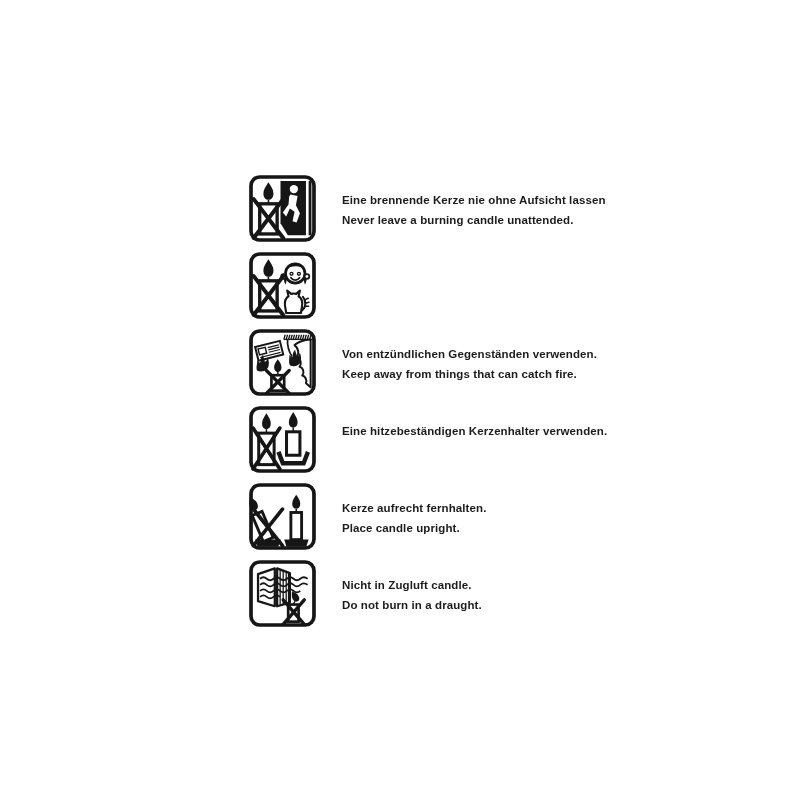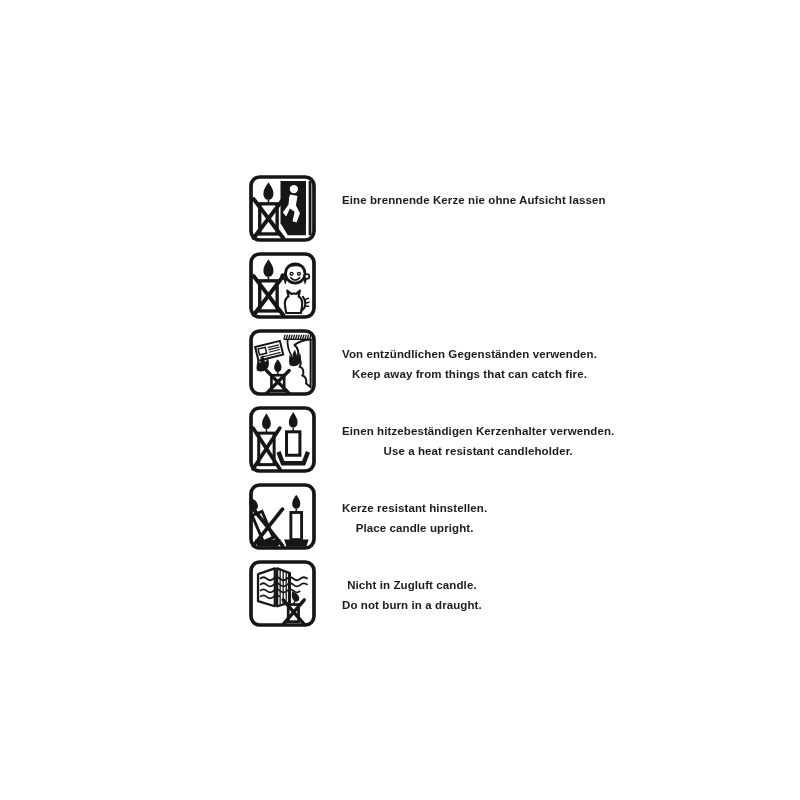--- a/index.html
+++ b/index.html
@@ -1,21 +1,21 @@
 <!DOCTYPE html>
 <html><head>
 <meta charset="utf-8">
 <style>
   html,body{margin:0;padding:0;}
   body{
     width:800px;height:800px;background:#ffffff;
     font-family:"Liberation Sans","DejaVu Sans",sans-serif;
     position:relative;overflow:hidden;
   }
-  .sheet{position:absolute;left:249px;top:175px;width:400px;text-align:center;}
+  .sheet{position:absolute;left:249px;top:175px;width:400px;}
   .row{position:relative;height:67px;margin-bottom:10px;}
   .pict{position:absolute;left:0;top:0;width:67px;height:67px;display:block;}
   .pict .bd{fill:#ffffff;stroke:#161616;stroke-width:5.5;}
   .pict .ln{stroke:#161616;fill:none;}
   .pict .ink{fill:#161616;stroke:none;}
   .pict .wh{fill:#ffffff;}
   .txt{
     position:absolute;left:93px;top:16px;white-space:nowrap;
     color:#1c1c1c;font-size:11.5px;font-weight:700;line-height:19.5px;
     letter-spacing:0.1px;
@@ -33,20 +33,21 @@
       <rect class="ink" x="89" y="9" width="4.2" height="81"></rect>
       <circle class="wh" cx="67" cy="21" r="6.2"></circle>
       <path class="wh" d="M62,29 L72.5,31.5 L70,45 L76,57 L71,71 L65,69 L68,55 L61,50 L55.5,62 L50.5,56 L59,44 L60,32 Z"></path>
       <path class="ink" d="M29,11 C33,17.5 36.5,21.5 36.5,27.5 C36.5,33.5 33,37 29,37 C25,37 21.5,33.5 21.5,27.5 C21.5,21.5 25,17.5 29,11 Z"></path>
       <rect class="ink" x="27.8" y="37" width="2.4" height="6"></rect>
       <rect x="16" y="43" width="26" height="45" fill="#ffffff" stroke="#161616" stroke-width="5"></rect>
       <path class="ln" d="M7,36 L51,94 M51,36 L7,94" stroke-width="6" stroke-linecap="round"></path>
     </svg>
     <div class="txt">
       <div>Eine brennende Kerze nie ohne Aufsicht lassen</div>
+      <div>Never leave a burning candle unattended.</div>
     </div>
   </div>
 
   <div class="row">
     <svg class="pict" viewBox="0 0 100 100">
       <rect class="bd" x="3" y="3" width="94" height="94" rx="13"></rect>
       <circle cx="69" cy="32" r="14.5" fill="#ffffff" stroke="#161616" stroke-width="4"></circle>
       <path class="ink" d="M54,33 C53,14 85,14 84,33 C84,26.5 80,23 75,22 C71,21 66,21 62,22.5 C57,24 54,27.5 54,33 Z"></path>
       <path class="ink" d="M54.5,28 C51,35 51,43 54.5,49 L57.5,38 Z"></path>
       <path class="ink" d="M83.5,28 C87,35 87,43 83.5,49 L80.5,38 Z"></path>
@@ -96,42 +97,41 @@
       <path class="ink" d="M26,11 C29.5,17 32.5,20.5 32.5,26 C32.5,31.5 29.5,34.5 26,34.5 C22.5,34.5 19.5,31.5 19.5,26 C19.5,20.5 22.5,17 26,11 Z"></path>
       <rect class="ink" x="24.9" y="34.5" width="2.2" height="6"></rect>
       <rect x="14.5" y="40.5" width="23" height="47" fill="#ffffff" stroke="#161616" stroke-width="4.5"></rect>
       <path class="ln" d="M6,33 L46,94 M46,33 L6,94" stroke-width="5.5" stroke-linecap="round"></path>
       <path class="ink" d="M66,9 C69.5,15 72.5,18.5 72.5,24 C72.5,29.5 69.5,32.5 66,32.5 C62.5,32.5 59.5,29.5 59.5,24 C59.5,18.5 62.5,15 66,9 Z"></path>
       <rect class="ink" x="64.9" y="32.5" width="2.2" height="6"></rect>
       <rect x="56" y="38.5" width="20" height="35" fill="#ffffff" stroke="#161616" stroke-width="4.5"></rect>
       <path class="ln" d="M44,68.5 L50.5,85.5 L81.5,85.5 L88,68.5" stroke-width="6.5"></path>
     </svg>
     <div class="txt">
-      <div>Einen hitzebeständigen Kerzenhalter verwenden.</div>
-      <div>Use a heat resistant candleholder.</div>
+      <div>Eine hitzebeständigen Kerzenhalter verwenden.</div>
     </div>
   </div>
 
   <div class="row">
     <svg class="pict" viewBox="0 0 100 100">
       <rect class="bd" x="3" y="3" width="94" height="94" rx="13"></rect>
       <path class="ink" d="M9,84.5 L47.5,84.5 L43.5,95 L13,95 Z"></path>
       <g transform="rotate(-23 28.5 84)">
         <path class="ink" d="M28.5,15.5 C31.8,20.5 34.5,23.8 34.5,28.8 C34.5,33.8 31.8,36.5 28.5,36.5 C25.2,36.5 22.5,33.8 22.5,28.8 C22.5,23.8 25.2,20.5 28.5,15.5 Z"></path>
         <rect class="ink" x="27.4" y="36.5" width="2.2" height="5.5"></rect>
         <rect x="20.5" y="42" width="16" height="42.5" fill="#ffffff" stroke="#161616" stroke-width="4.3"></rect>
       </g>
       <path class="ln" d="M6.5,39 L50,93.5 M50,39 L6.5,93.5" stroke-width="5.5" stroke-linecap="round"></path>
       <path class="ink" d="M52.5,84.5 L89,84.5 L85.5,95 L56,95 Z"></path>
       <path class="ink" d="M70.5,17.5 C73.8,22.5 76.5,25.8 76.5,30.8 C76.5,35.8 73.8,38.5 70.5,38.5 C67.2,38.5 64.5,35.8 64.5,30.8 C64.5,25.8 67.2,22.5 70.5,17.5 Z"></path>
       <rect class="ink" x="69.4" y="38.5" width="2.2" height="5.5"></rect>
       <rect x="62.5" y="44" width="16" height="40.5" fill="#ffffff" stroke="#161616" stroke-width="4.3"></rect>
     </svg>
     <div class="txt">
-      <div>Kerze resistant hinstellen.</div>
+      <div>Kerze aufrecht fernhalten.</div>
       <div>Place candle upright.</div>
     </div>
   </div>
 
   <div class="row">
     <svg class="pict" viewBox="0 0 100 100">
       <rect class="bd" x="3" y="3" width="94" height="94" rx="13"></rect>
       <polygon points="13.5,21 38.5,12.5 38.5,69 13.5,61.5" fill="#ffffff" stroke="#161616" stroke-width="3.4" stroke-linejoin="round"></polygon>
       <polygon points="42,12.5 61,19.5 61,63.5 42,69" fill="#ffffff" stroke="#161616" stroke-width="3.4" stroke-linejoin="round"></polygon>
       <path class="ln" d="M46.5,14.5 V67.5 M51,16 V66.5 M55.5,17.7 V65.5 M59,19 V64.5" stroke-width="1.9"></path>

